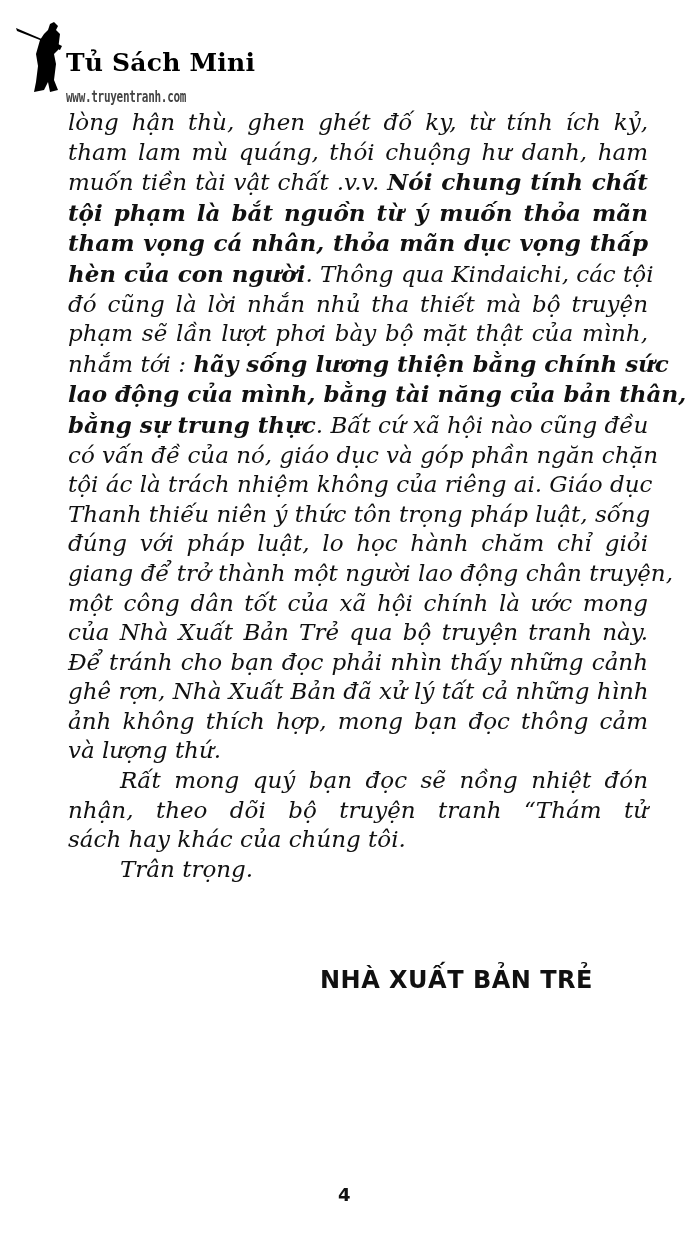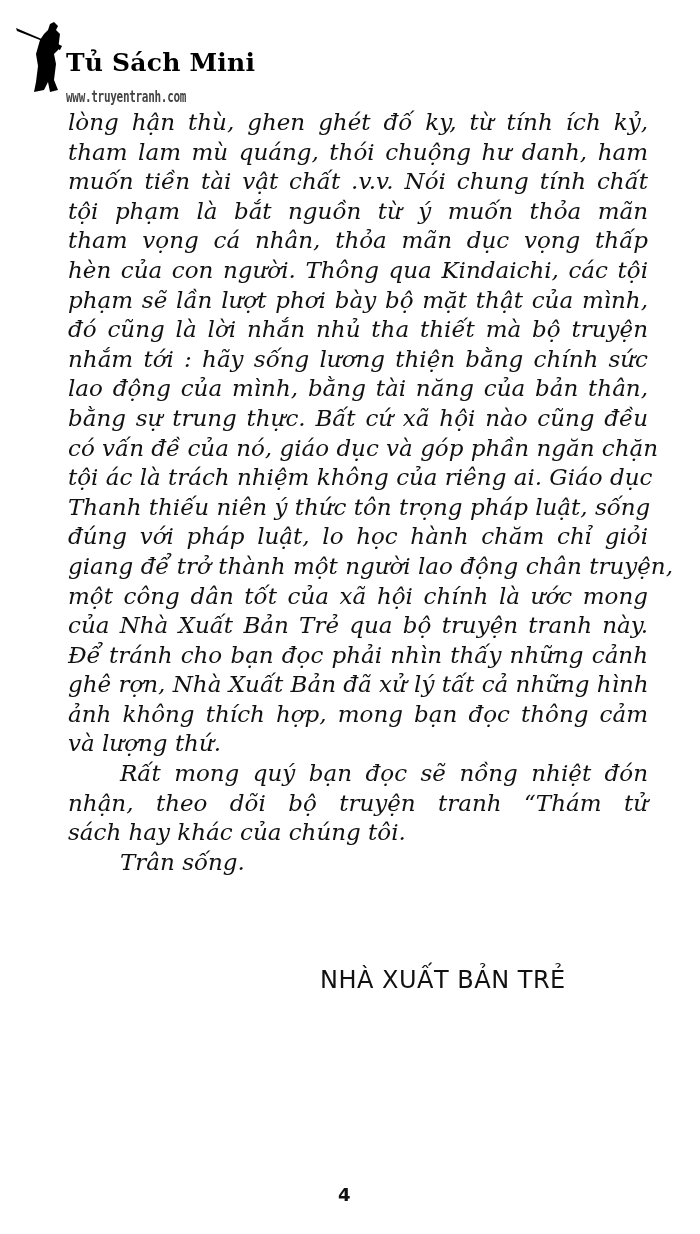--- a/index.html
+++ b/index.html
@@ -23,25 +23,25 @@
     letter-spacing: -0.3px; white-space: nowrap;
   }
   .body-text {
     position: absolute; left: 68px; top: 108px; width: 580px;
     font-style: italic; font-size: 23px; line-height: 29.6px;
   }
   .line { display: block; white-space: nowrap; text-align: justify; text-align-last: justify; }
   .line.last { text-align-last: left; }
   .line.indent { padding-left: 52px; }
   .line.sign { padding-left: 52px; text-align-last: left; }
-  .seg-bold { font-weight: normal; }
+  .seg-bold { font-weight: bold; }
   .publisher {
     position: absolute; left: 320px; top: 966px;
     font-family: "DejaVu Sans", "Liberation Sans", sans-serif;
-    font-weight: normal; font-size: 24px; letter-spacing: 0.5px; color: #111;
+    font-weight: bold; font-size: 24px; letter-spacing: 0.5px; color: #111;
     white-space: nowrap;
   }
   .page-number {
     position: absolute; left: 338px; top: 1184px;
     font-family: "DejaVu Sans", sans-serif; font-weight: bold; font-size: 18px; color: #111;
   }
 </style>
 </head>
 <body>
 
@@ -55,37 +55,37 @@
   <span class="logo-url">www.truyentranh.com</span>
 </div>
 
 <div class="body-text" id="body-text">
     <span class="line"><span>lòng hận thù, ghen ghét đố ky, từ tính ích kỷ,</span></span>
     <span class="line"><span>tham lam mù quáng, thói chuộng hư danh, ham</span></span>
     <span class="line"><span>muốn tiền tài vật chất .v.v. </span><span class="seg-bold">Nói chung tính chất</span></span>
     <span class="line"><span class="seg-bold">tội phạm là bắt nguồn từ ý muốn thỏa mãn</span></span>
     <span class="line"><span class="seg-bold">tham vọng cá nhân, thỏa mãn dục vọng thấp</span></span>
     <span class="line"><span class="seg-bold">hèn của con người</span><span>. Thông qua Kindaichi, các tội</span></span>
+    <span class="line"><span>đó cũng là lời nhắn nhủ tha thiết mà bộ truyện</span></span>
     <span class="line"><span>phạm sẽ lần lượt phơi bày bộ mặt thật của mình,</span></span>
-    <span class="line"><span>đó cũng là lời nhắn nhủ tha thiết mà bộ truyện</span></span>
     <span class="line"><span>nhắm tới : </span><span class="seg-bold">hãy sống lương thiện bằng chính sức</span></span>
     <span class="line"><span class="seg-bold">lao động của mình, bằng tài năng của bản thân,</span></span>
     <span class="line"><span class="seg-bold">bằng sự trung thực</span><span>. Bất cứ xã hội nào cũng đều</span></span>
     <span class="line"><span>có vấn đề của nó, giáo dục và góp phần ngăn chặn</span></span>
     <span class="line"><span>tội ác là trách nhiệm không của riêng ai. Giáo dục</span></span>
     <span class="line"><span>Thanh thiếu niên ý thức tôn trọng pháp luật, sống</span></span>
     <span class="line"><span>đúng với pháp luật, lo học hành chăm chỉ giỏi</span></span>
     <span class="line"><span>giang để trở thành một người lao động chân truyện,</span></span>
     <span class="line"><span>một công dân tốt của xã hội chính là ước mong</span></span>
     <span class="line"><span>của Nhà Xuất Bản Trẻ qua bộ truyện tranh này.</span></span>
     <span class="line"><span>Để tránh cho bạn đọc phải nhìn thấy những cảnh</span></span>
     <span class="line"><span>ghê rợn, Nhà Xuất Bản đã xử lý tất cả những hình</span></span>
     <span class="line"><span>ảnh không thích hợp, mong bạn đọc thông cảm</span></span>
     <span class="line last"><span>và lượng thứ.</span></span>
     <span class="line indent"><span>Rất mong quý bạn đọc sẽ nồng nhiệt đón</span></span>
     <span class="line"><span>nhận, theo dõi bộ truyện tranh “Thám tử</span></span>
     <span class="line last"><span>sách hay khác của chúng tôi.</span></span>
-    <span class="line sign"><span>Trân sống.</span></span>
+    <span class="line sign"><span>Trân trọng.</span></span>
   </div>
 
 <div class="publisher">NHÀ XUẤT BẢN TRẺ</div>
 
 <div class="page-number">4</div>
 
 </body></html>

